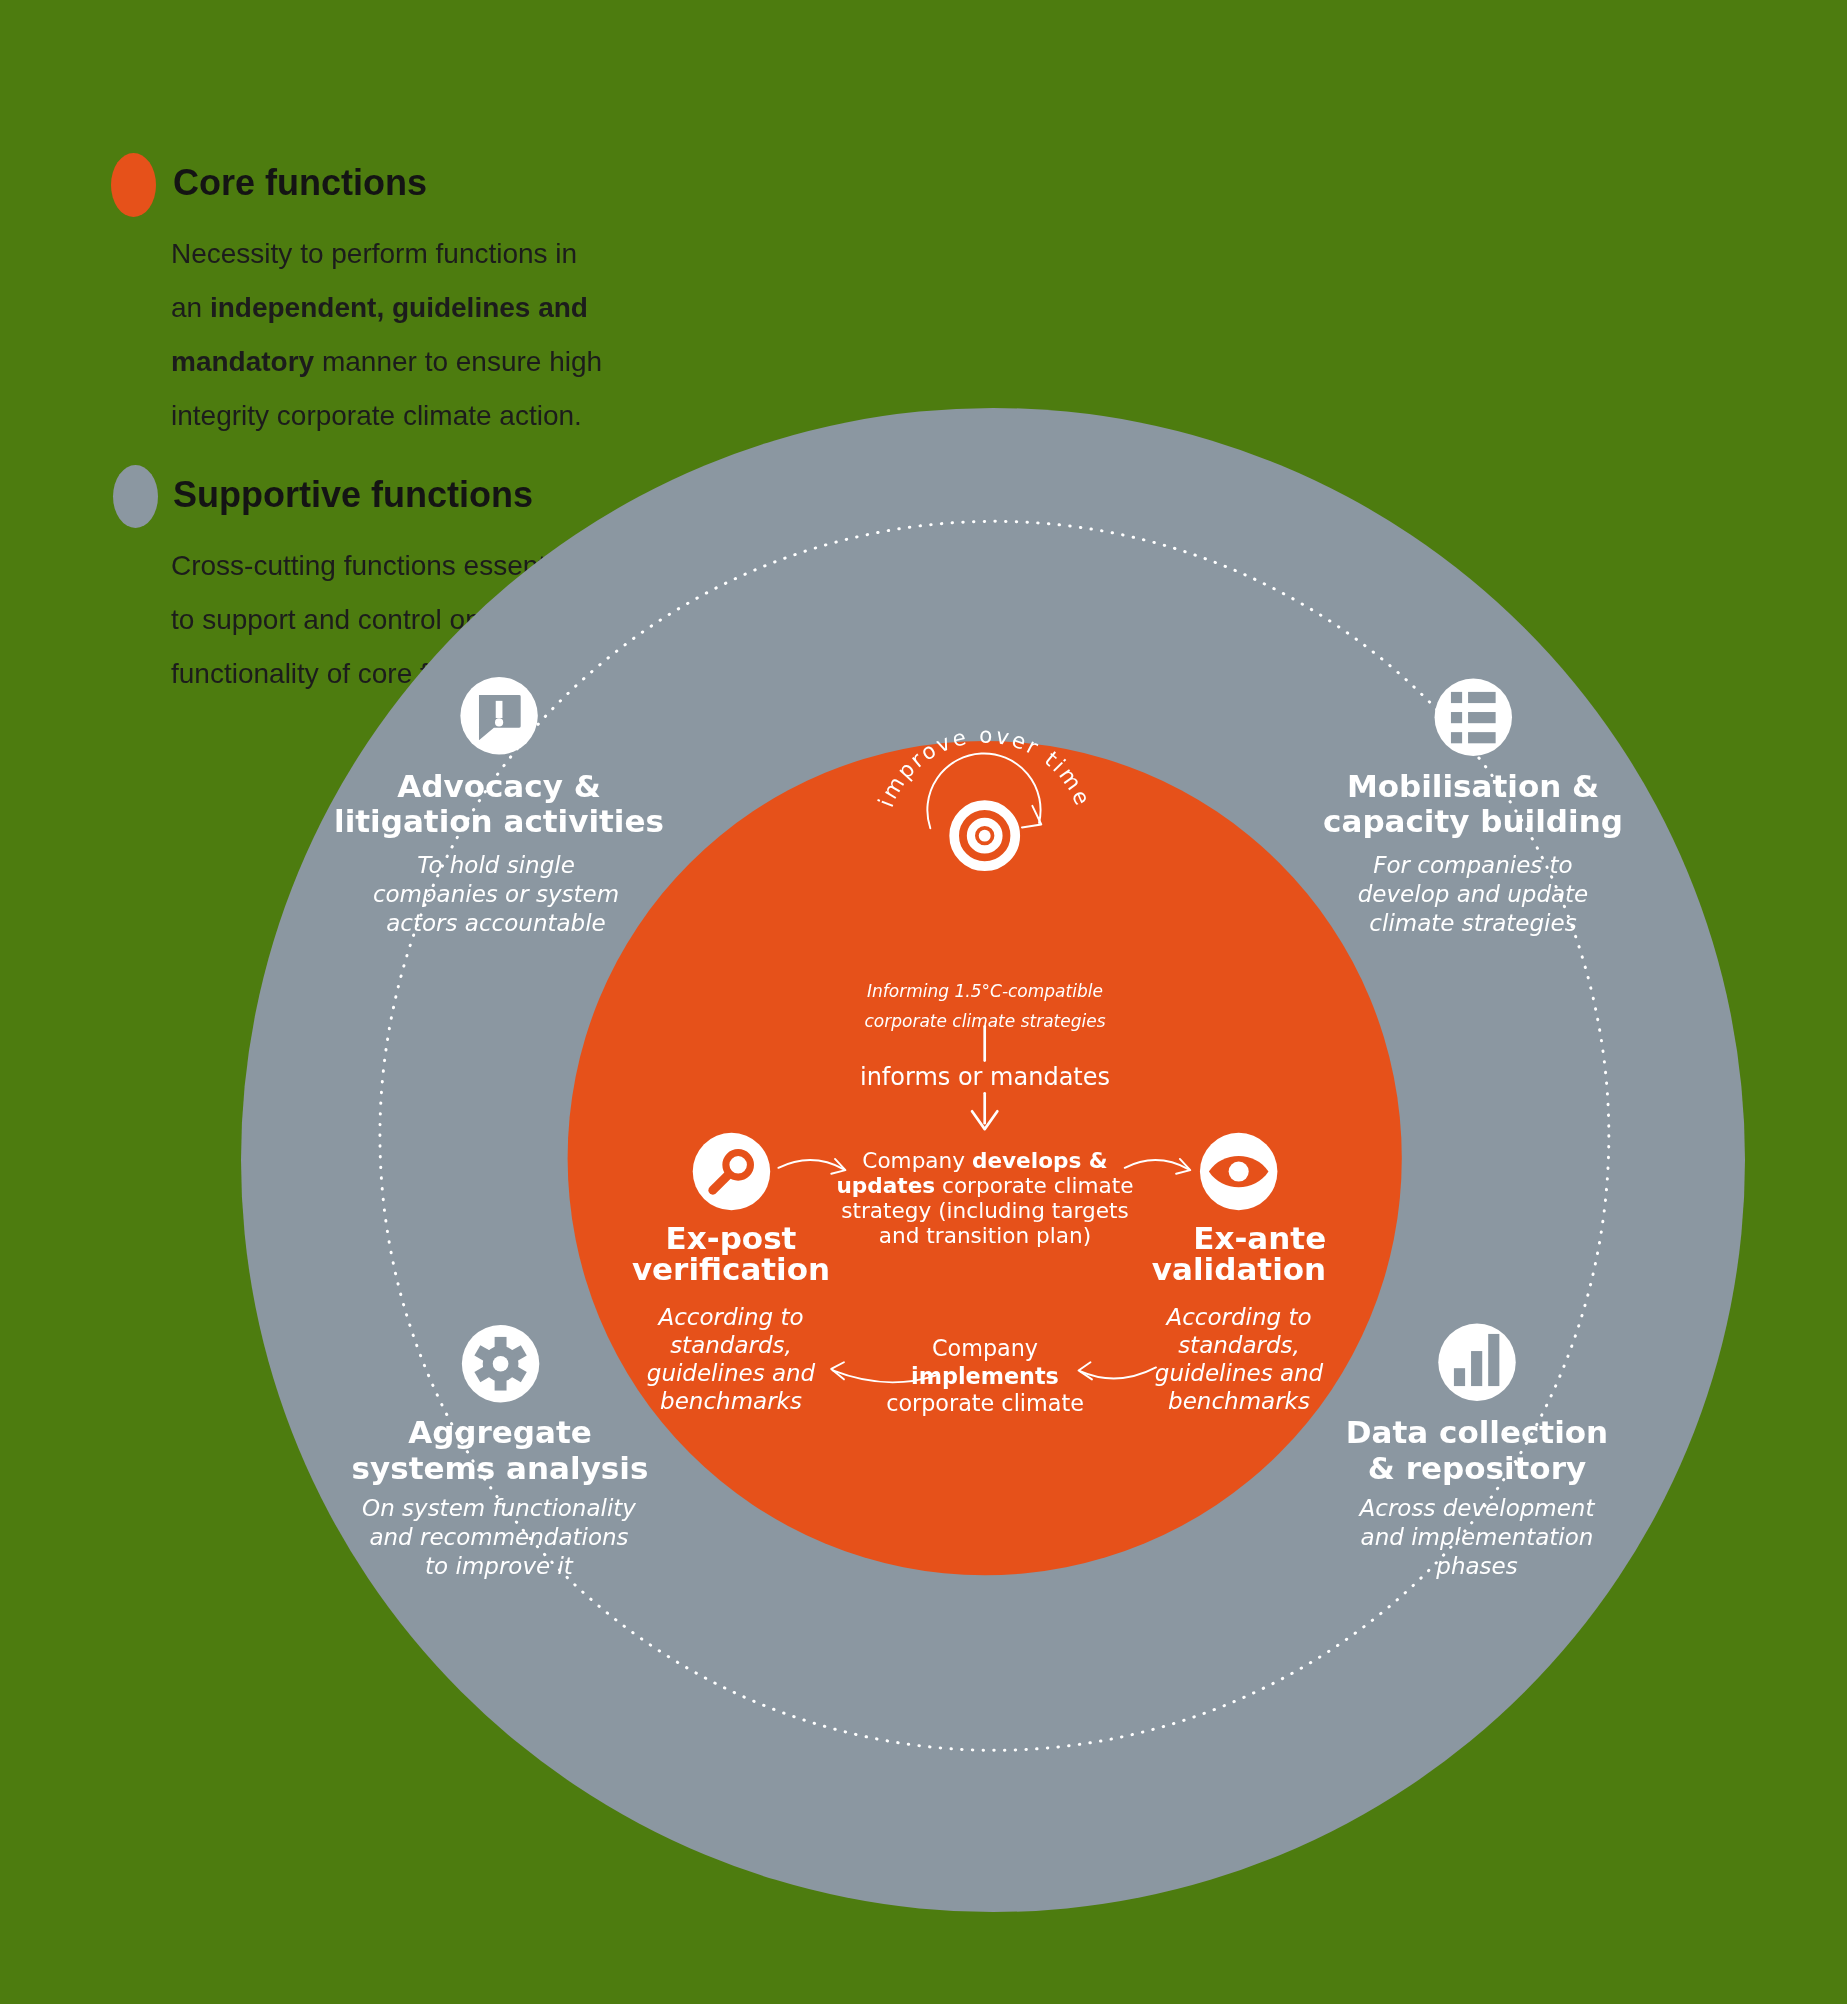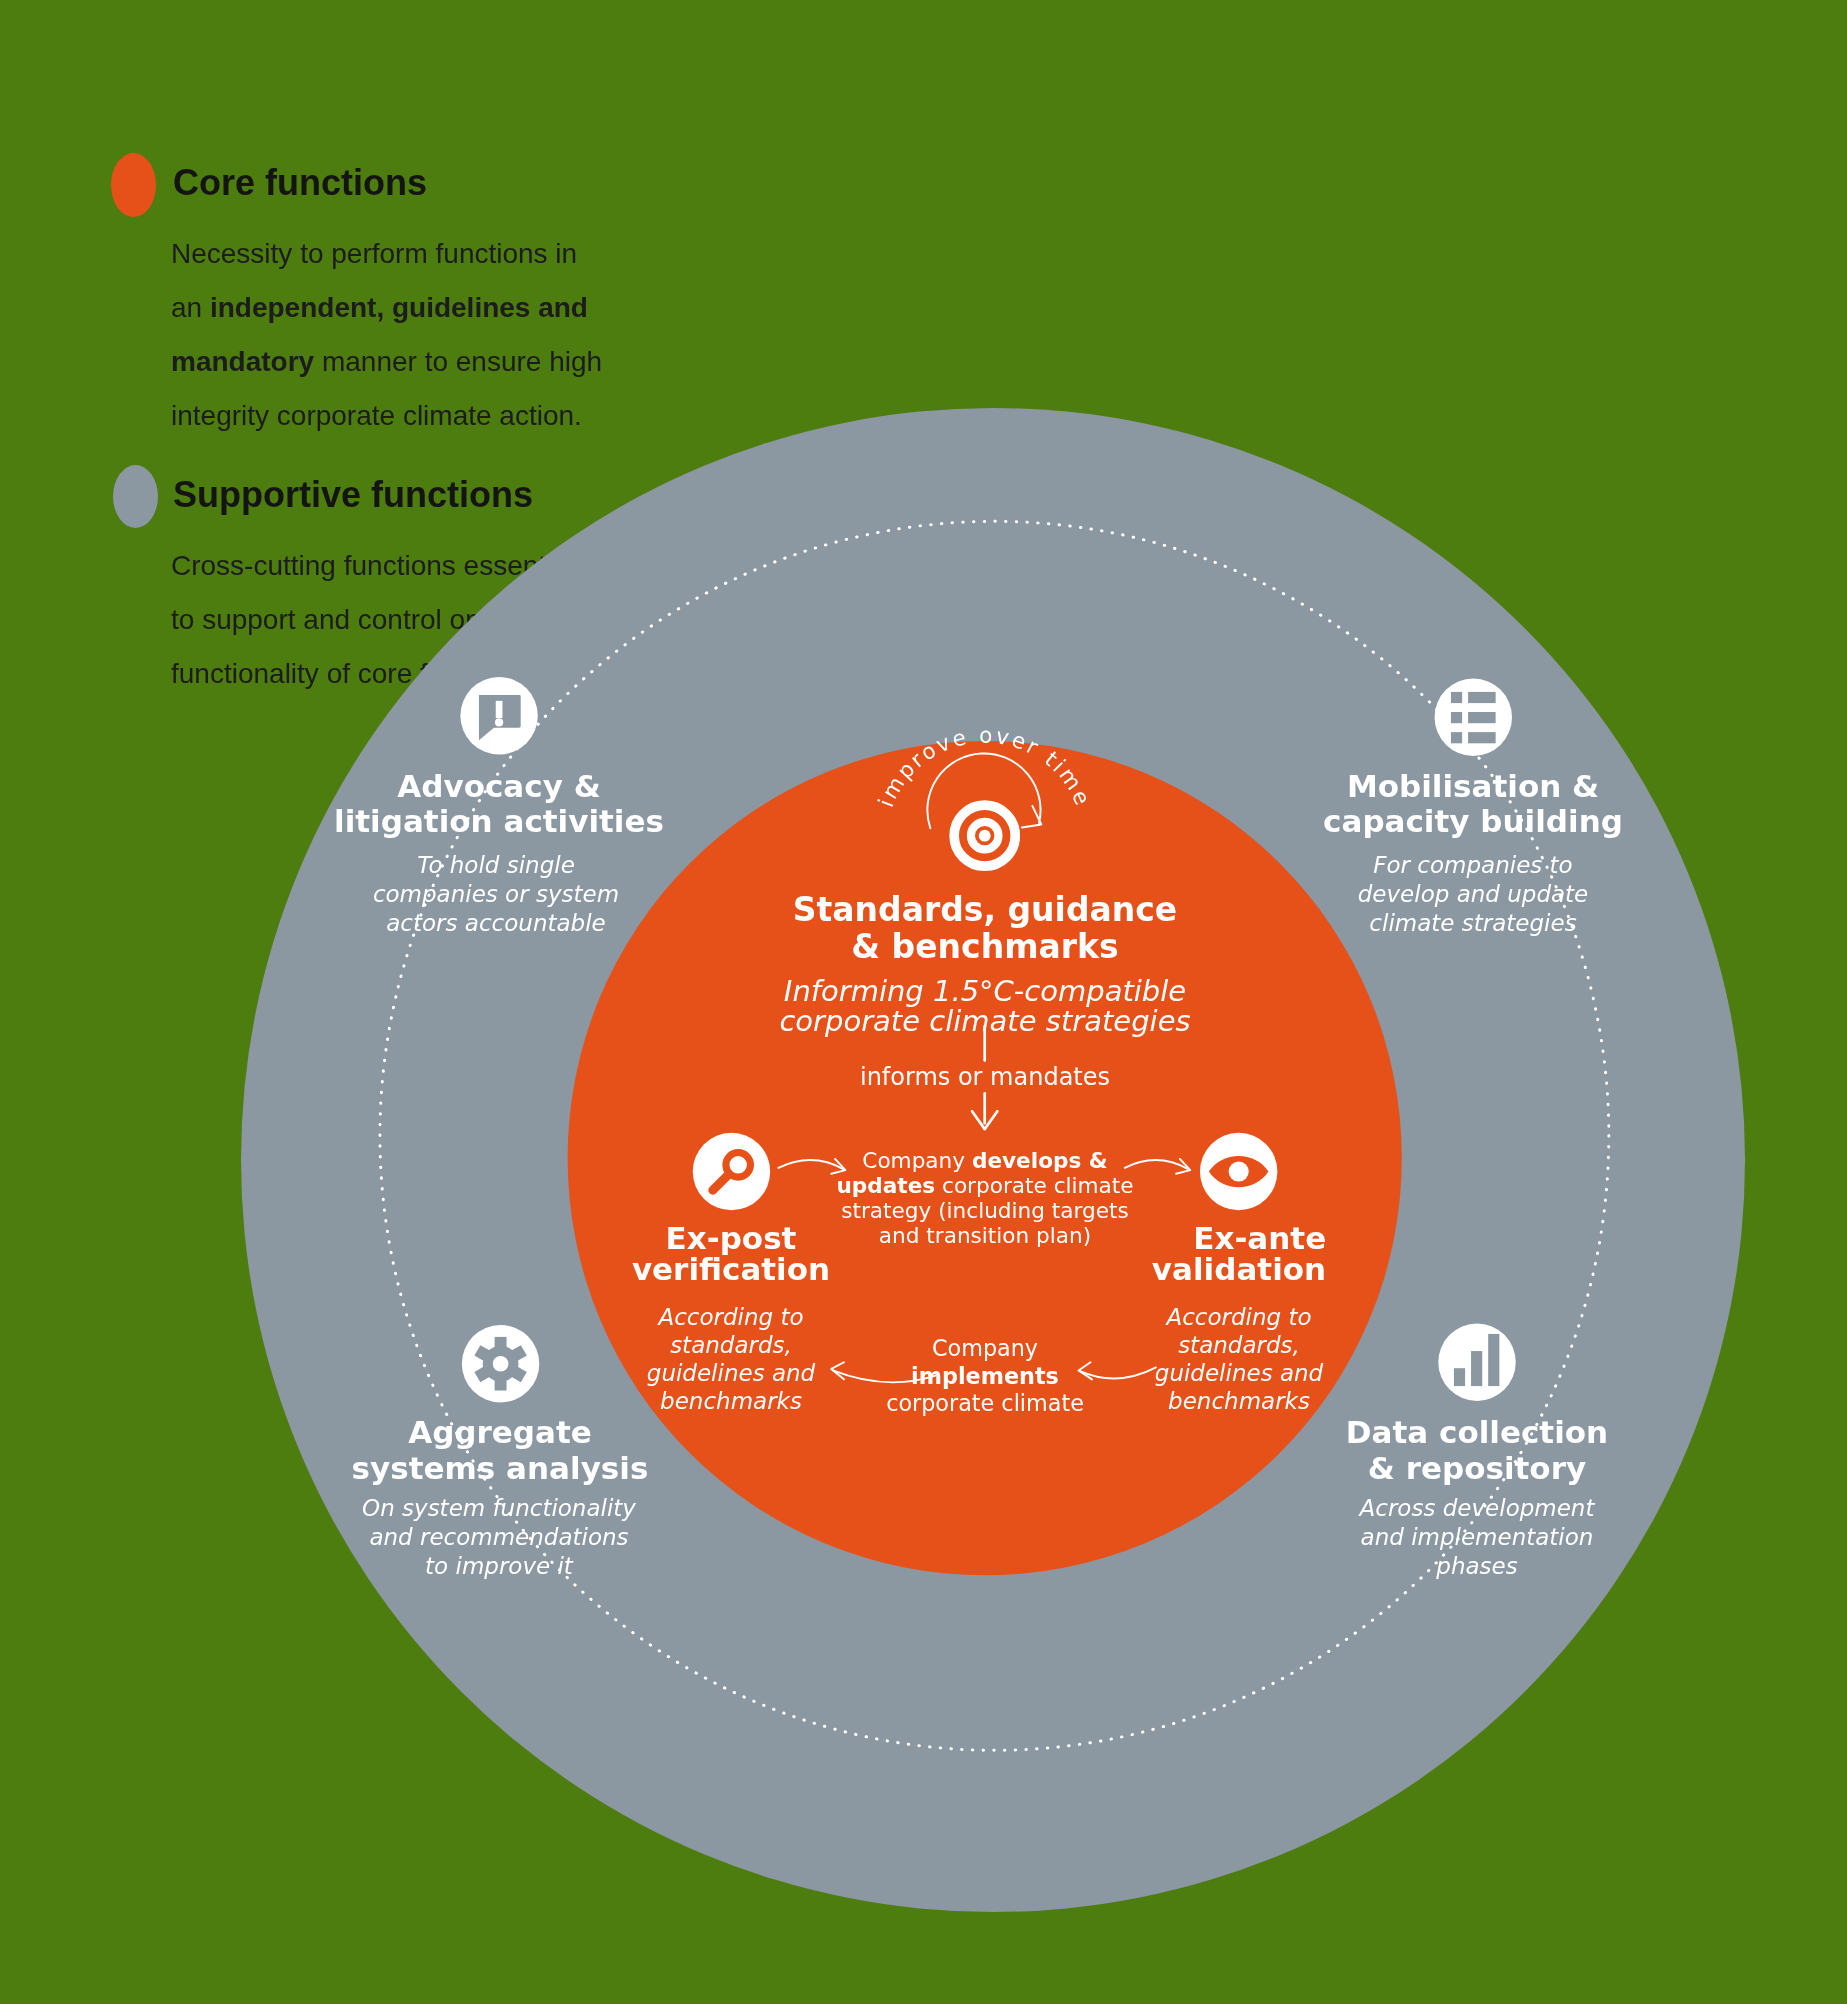--- a/index.html
+++ b/index.html
@@ -155,25 +155,21 @@
     <g transform="translate(1983,1829)">
       <circle cx="0" cy="0" r="52" fill="#ffffff"></circle>
       <g fill="#8B97A1">
         <rect x="-31" y="8" width="15" height="24"></rect>
         <rect x="-8" y="-15" width="15" height="47"></rect>
         <rect x="15" y="-38" width="15" height="70"></rect>
       </g>
     </g>
   </svg>
 
-  <div class="blk ttl" style="left:985px;top:891px;font-size:33px;line-height:37px;">
-      <div class="ln">Standards, guidance</div>
-      <div class="ln">&amp; benchmarks</div>
-    </div>
-  <div class="blk sub" style="left:985px;top:976px;font-size:29px;line-height:30px;">
+  <div class="blk sub" style="left:985px;top:976px;font-size:17px;line-height:30px;">
       <div class="ln">Informing 1.5°C-compatible</div>
       <div class="ln">corporate climate strategies</div>
     </div>
 
   <div class="blk body-txt" style="left:985px;top:1062px;font-size:24px;line-height:30px;">informs or mandates</div>
 
   <div class="blk body-txt" style="left:985px;top:1148px;font-size:21.6px;line-height:25px;">
       <div class="ln"><span>Company </span><span class="b">develops &amp;</span></div>
       <div class="ln"><span class="b">updates</span><span> corporate climate</span></div>
       <div class="ln"><span>strategy (including targets</span></div>

